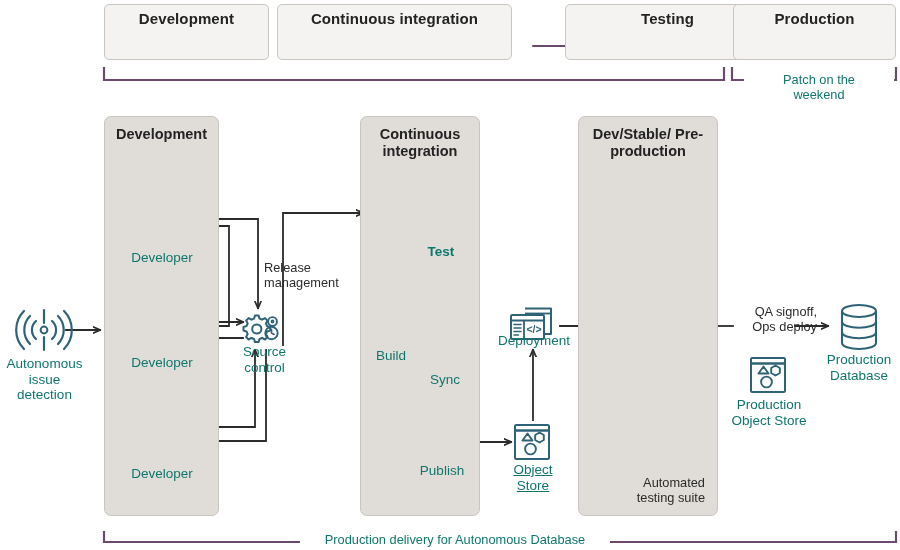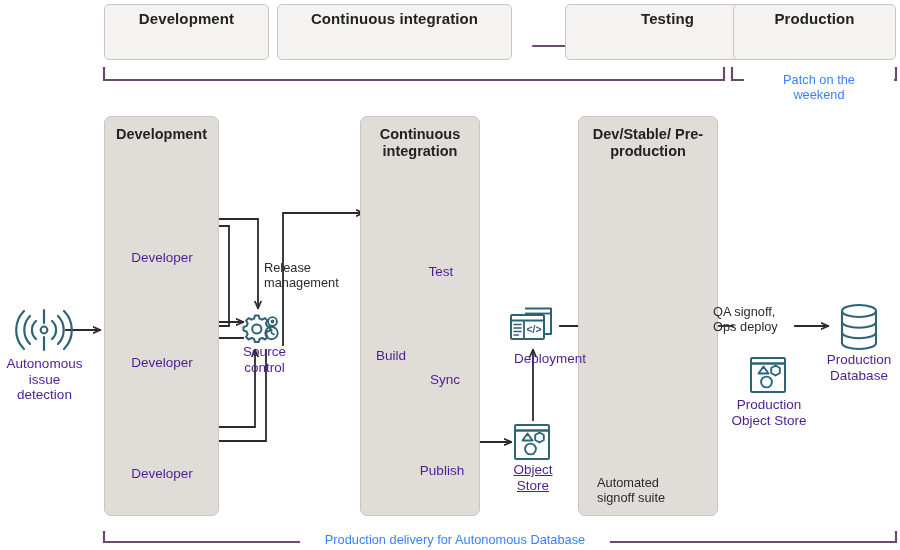--- a/index.html
+++ b/index.html
@@ -42,35 +42,35 @@
     position:absolute;left:0;right:0;
     text-align:center;
     font-size:14.5px;font-weight:bold;color:#232323;
     line-height:17px;
   }
 
   
   .node-label{
     position:absolute;
     text-align:center;
-    font-size:13.5px;color:#4c1d95;
+    font-size:13.5px;color:#0f766e;
     line-height:15.5px;
     white-space:pre-line;
   }
   .small-note{
     position:absolute;
-    text-align:left;
+    text-align:right;
     font-size:12.8px;color:#2b2b2b;
     line-height:15px;
     white-space:pre-line;
   }
   .bracket-label{
     position:absolute;
     text-align:center;
-    font-size:12.8px;color:#3b82f6;
+    font-size:12.8px;color:#0f766e;
     line-height:15px;
     white-space:pre-line;
     background:#ffffff;
     padding:0 5px;
   }
 </style>
 </head>
 <body>
 
 <div id="stage">
@@ -341,38 +341,38 @@
 issue
 detection</div>
 
   <div class="node-label" style="left:112px;top:250px;width:100px;">Developer</div>
   <div class="node-label" style="left:112px;top:355px;width:100px;">Developer</div>
   <div class="node-label" style="left:112px;top:466px;width:100px;">Developer</div>
 
   <div class="node-label" style="left:222px;top:344px;width:85px;">Source
 control</div>
 
-  <div class="node-label" style="left:406px;top:264px;width:70px;">Test</div>
+  <div class="node-label" style="left:406px;top:244px;width:70px;font-weight:bold;">Test</div>
   <div class="node-label" style="left:357px;top:348px;width:68px;">Build</div>
   <div class="node-label" style="left:412px;top:348px;width:66px;margin-top:24px;">Sync</div>
   <div class="node-label" style="left:404px;top:463px;width:76px;">Publish</div>
 
-  <div class="node-label" style="left:482px;top:351px;width:104px;text-align:right;">Deployment</div>
+  <div class="node-label" style="left:482px;top:333px;width:104px;">Deployment</div>
   <div class="node-label" style="left:496px;top:462px;width:74px;text-decoration:underline;">Object
 Store</div>
 
   <div class="node-label" style="left:807px;top:352px;width:104px;">Production
 Database</div>
   <div class="node-label" style="left:714px;top:397px;width:110px;">Production
 Object Store</div>
 
   <div class="small-note" style="left:264px;top:260px;width:98px;text-align:left;">Release
 management</div>
 
   <div class="small-note" style="left:597px;top:475px;width:108px;">Automated
-signoff suite</div>
+testing suite</div>
 
   <div class="small-note" style="left:713px;top:304px;width:104px;">QA signoff,
 Ops deploy</div>
 
   <div class="bracket-label" style="left:300px;top:532px;width:300px;">Production delivery for Autonomous Database</div>
 
 </div>
 
 </body></html>

